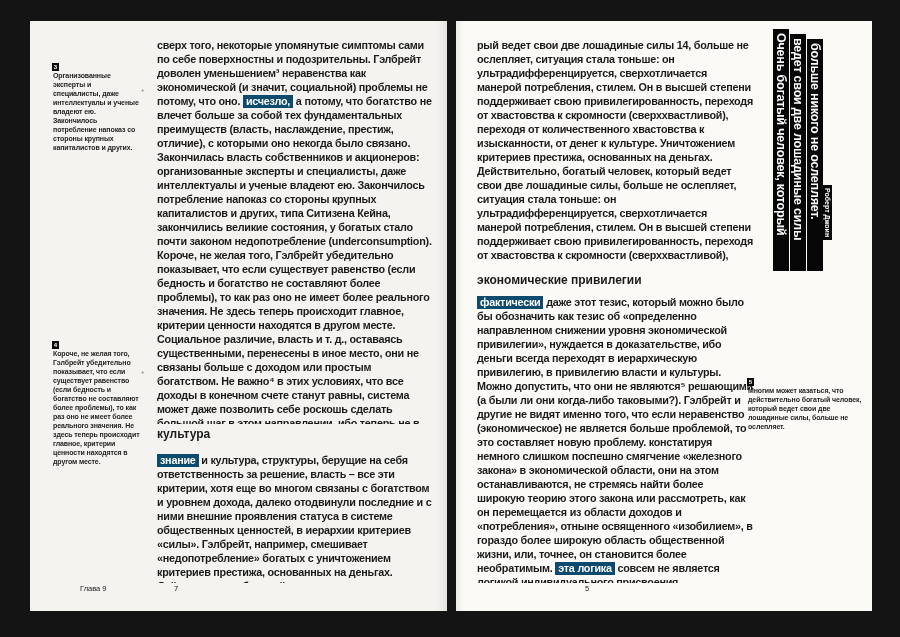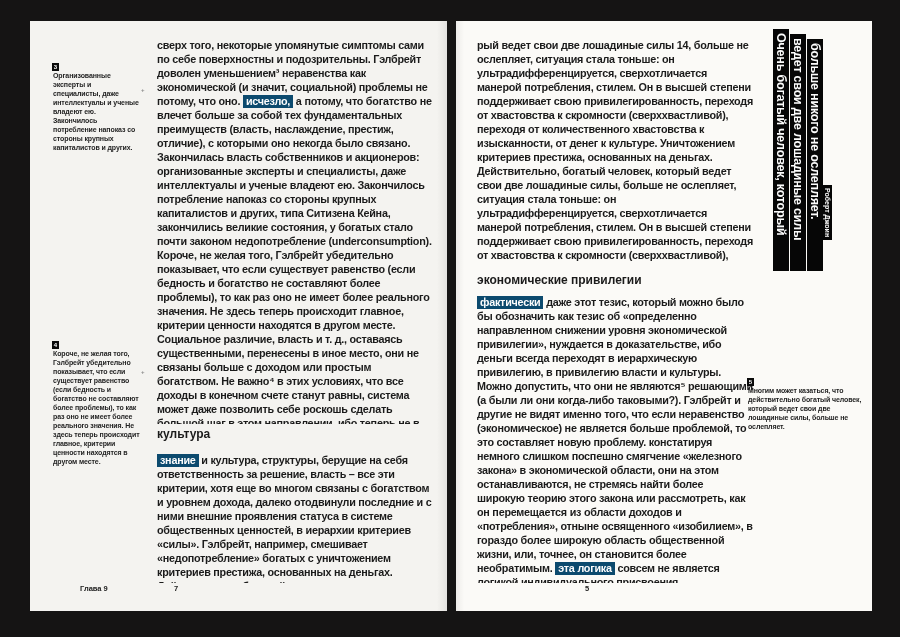--- a/index.html
+++ b/index.html
@@ -25,21 +25,21 @@
 
   .kicker{position:absolute;font-size:12px;font-weight:bold;color:#1b1b1b;letter-spacing:0;}
 
   .note{position:absolute;font-size:7px;line-height:9px;font-weight:bold;color:#242424;letter-spacing:-0.1px;}
   .note-marker{
     position:absolute;width:7px;height:8px;background:#0a0a0a;color:#fff;
     font-size:6px;line-height:8px;font-weight:bold;text-align:center;
   }
   .gutter-mark{position:absolute;font-size:6px;line-height:6px;color:#8a8a8a;font-weight:bold;}
 
-  .footer-text{position:absolute;font-size:7.5px;font-weight:bold;color:#1b1b1b;padding-left:20px;}
+  .footer-text{position:absolute;font-size:7.5px;font-weight:normal;color:#1b1b1b;padding-left:20px;}
 
   .pull-quote{
     position:absolute;left:317px;top:8px;height:242px;
     writing-mode:vertical-lr;
   }
   .pull-quote span{
     display:block;background:#060606;color:#fcfcfc;
     font-size:12.5px;font-weight:bold;letter-spacing:-0.2px;
     padding:4px 1px 5px 1px;margin-right:1px;
   }

